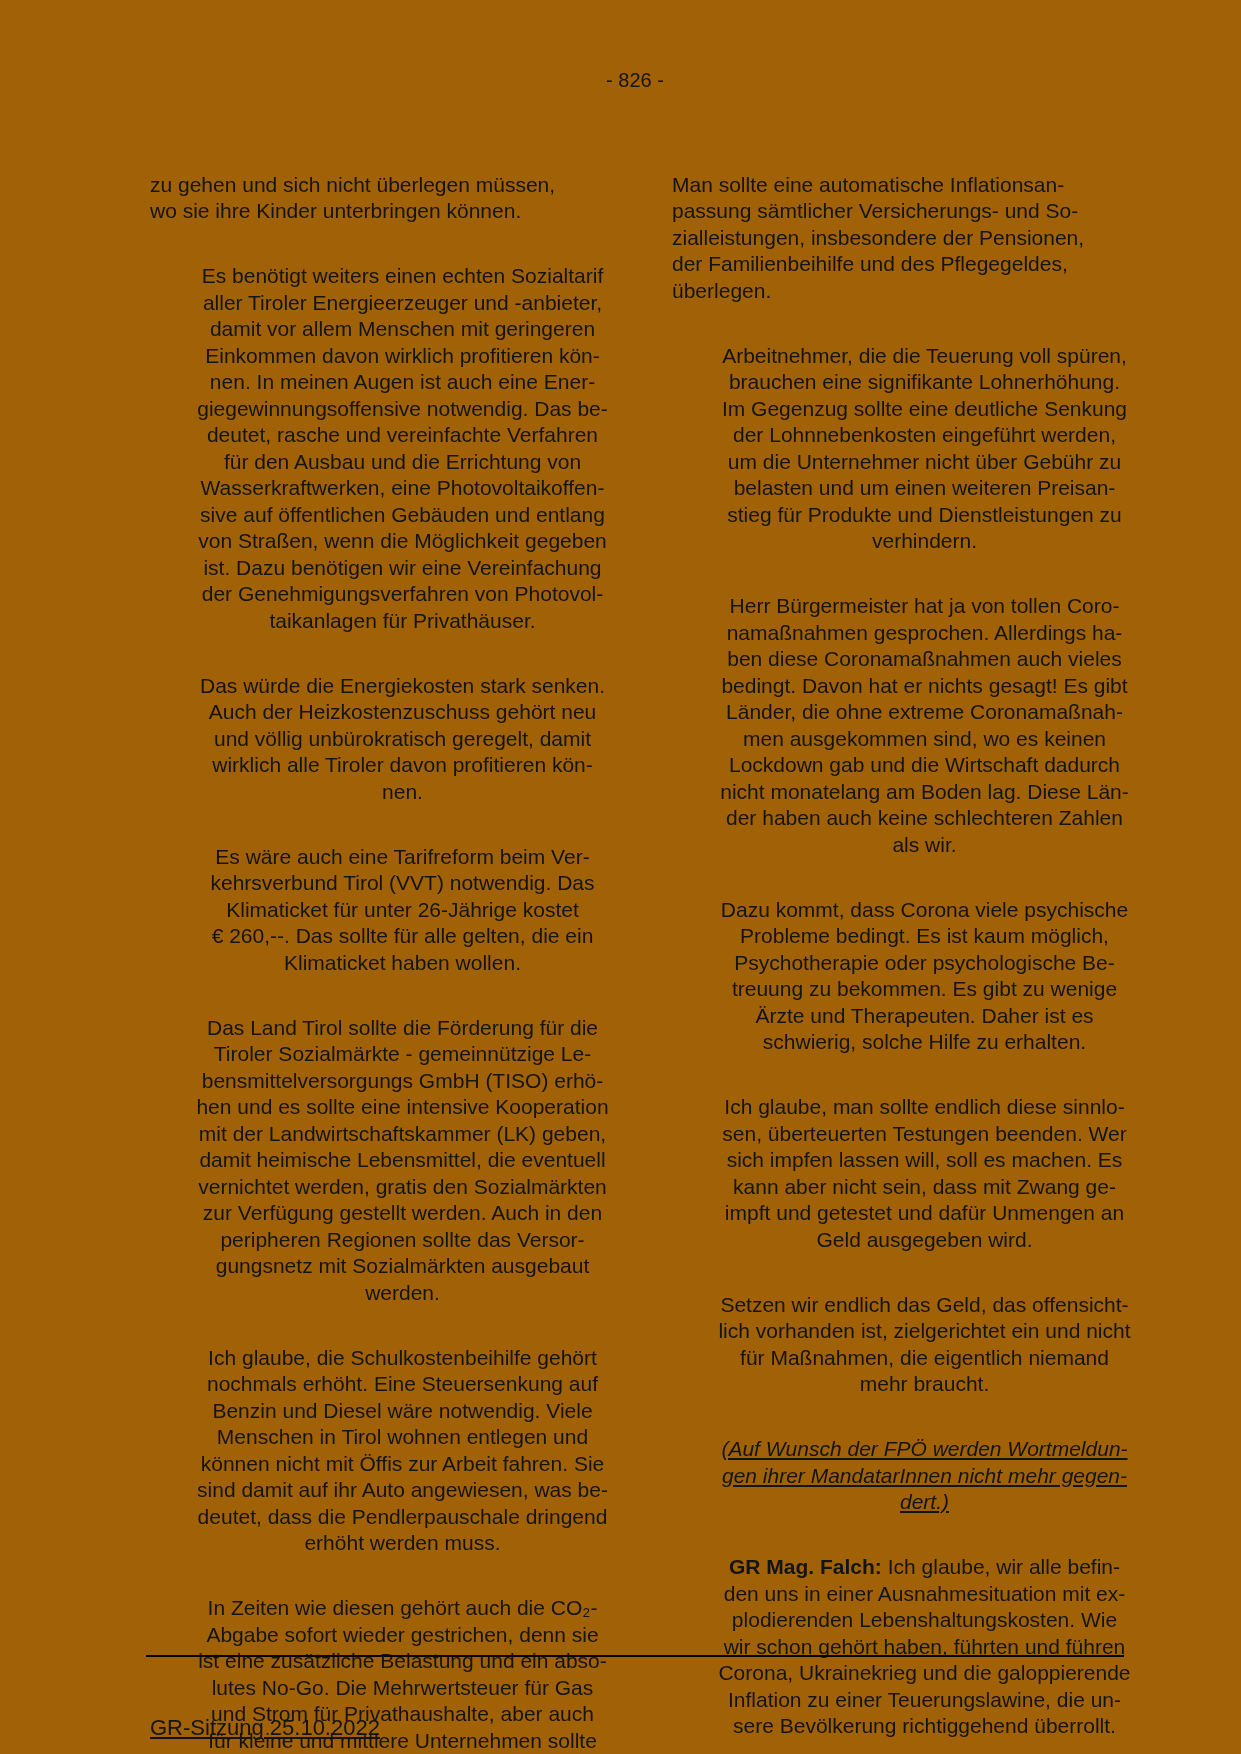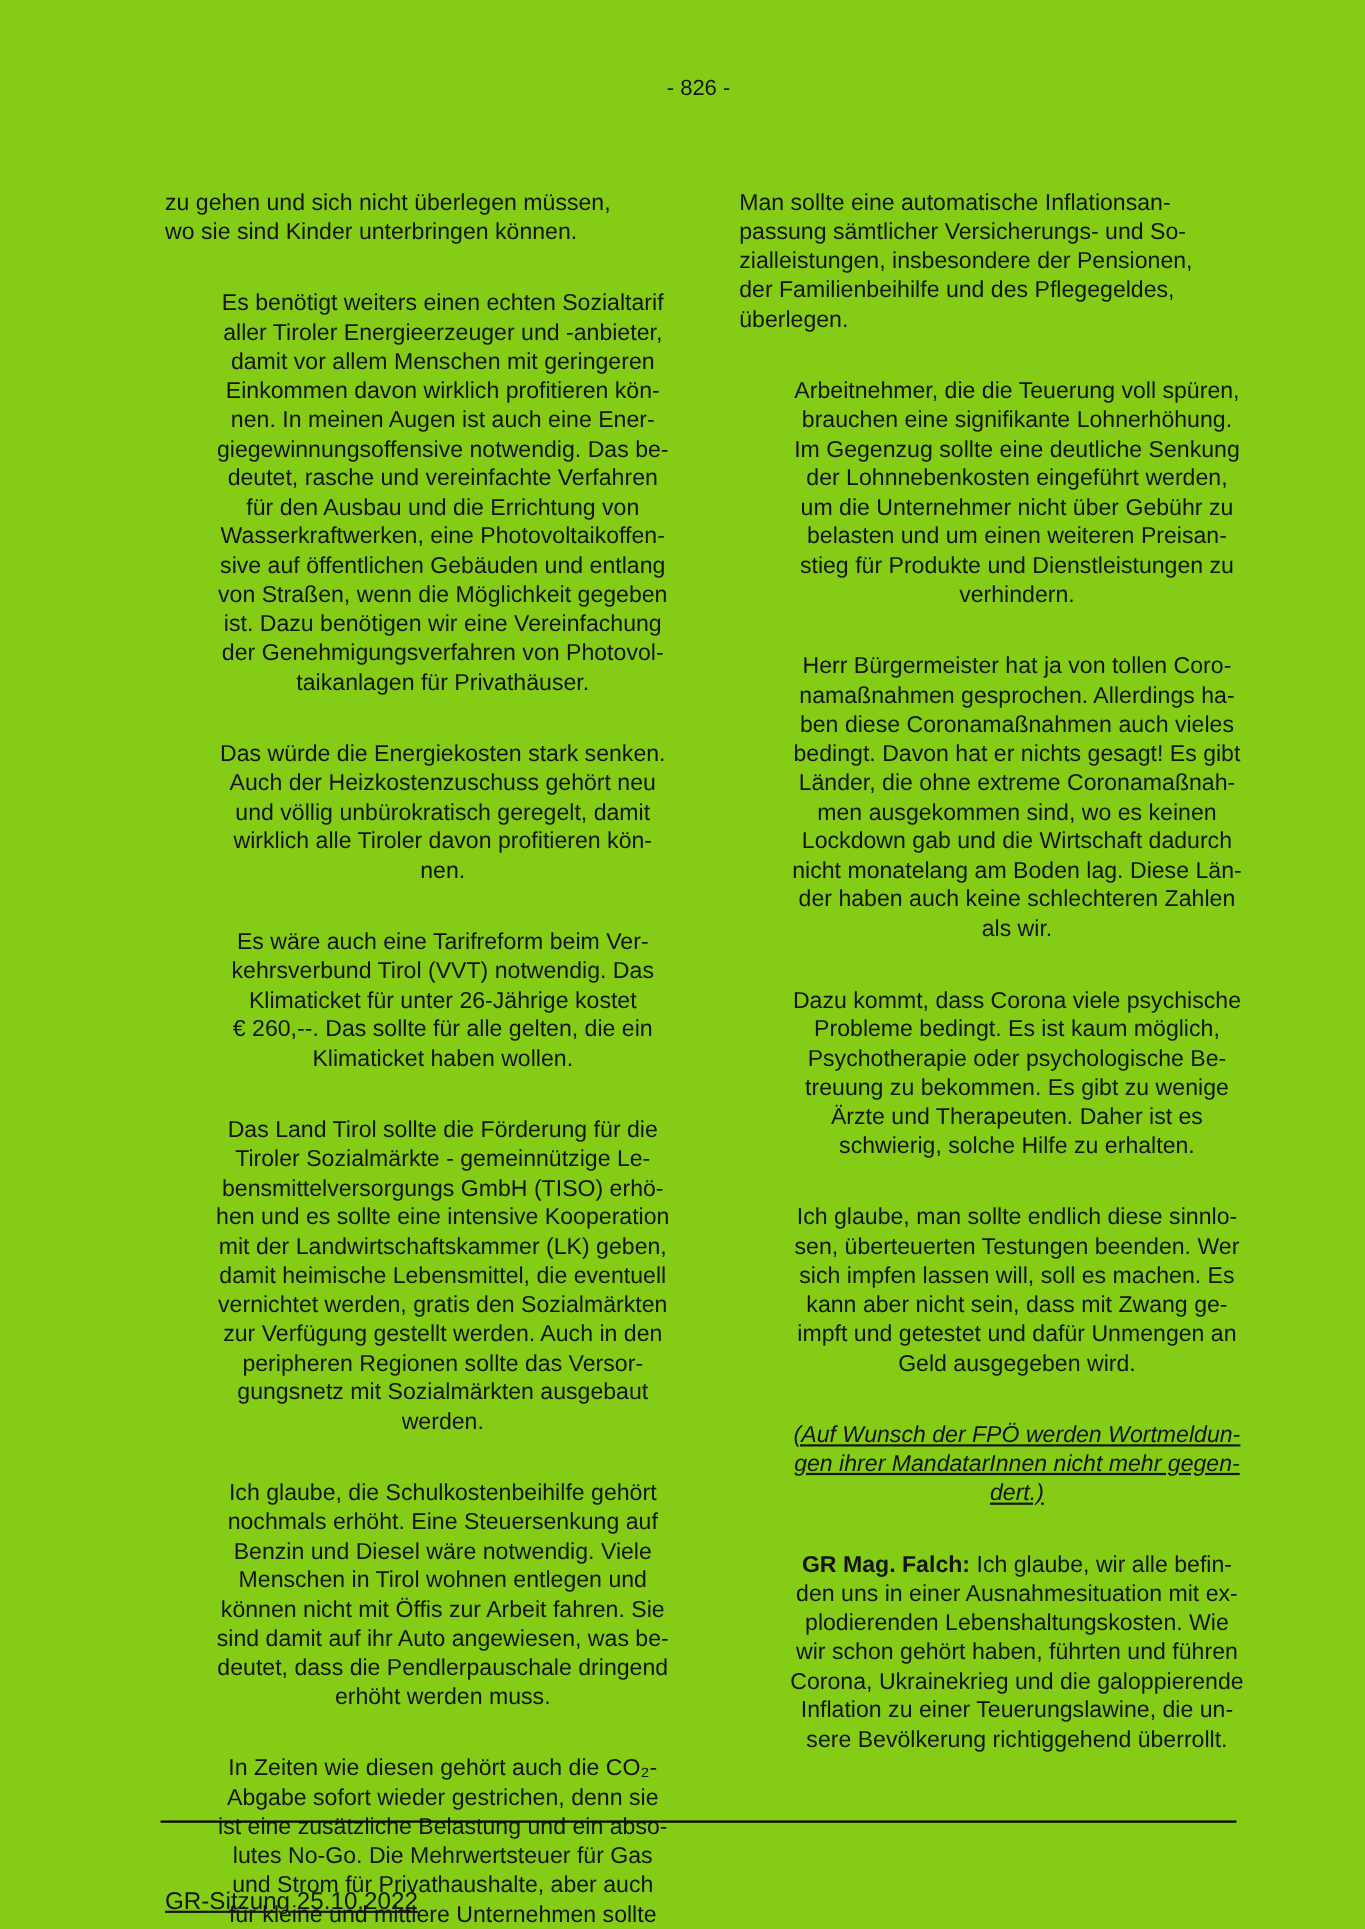--- a/index.html
+++ b/index.html
@@ -5,21 +5,21 @@
 <style>
   html, body {
     margin: 0;
     padding: 0;
     background: #ffffff;
   }
   .page {
     position: relative;
     width: 1241px;
     height: 1754px;
-    background: #84cc16;
+    background: #a16207;
     color: #141414;
     font-family: "Liberation Sans", sans-serif;
     overflow: hidden;
   }
   .pagenum {
     position: absolute;
     left: 150px;
     top: 68px;
     width: 970px;
     text-align: center;
@@ -59,21 +59,21 @@
 </style>
 </head>
 <body>
 
 <div class="page">
 
   <div class="pagenum">- 826 -</div>
 
   <div class="col col-left">
     <p class="para">zu gehen und sich nicht überlegen müssen,
-wo sie sind Kinder unterbringen können.</p>
+wo sie ihre Kinder unterbringen können.</p>
     <p class="para">Es benötigt weiters einen echten Sozialtarif
 aller Tiroler Energieerzeuger und -anbieter,
 damit vor allem Menschen mit geringeren
 Einkommen davon wirklich profitieren kön-
 nen. In meinen Augen ist auch eine Ener-
 giegewinnungsoffensive notwendig. Das be-
 deutet, rasche und vereinfachte Verfahren
 für den Ausbau und die Errichtung von
 Wasserkraftwerken, eine Photovoltaikoffen-
 sive auf öffentlichen Gebäuden und entlang
@@ -148,20 +148,24 @@
 Psychotherapie oder psychologische Be-
 treuung zu bekommen. Es gibt zu wenige
 Ärzte und Therapeuten. Daher ist es
 schwierig, solche Hilfe zu erhalten.</p>
     <p class="para">Ich glaube, man sollte endlich diese sinnlo-
 sen, überteuerten Testungen beenden. Wer
 sich impfen lassen will, soll es machen. Es
 kann aber nicht sein, dass mit Zwang ge-
 impft und getestet und dafür Unmengen an
 Geld ausgegeben wird.</p>
+    <p class="para">Setzen wir endlich das Geld, das offensicht-
+lich vorhanden ist, zielgerichtet ein und nicht
+für Maßnahmen, die eigentlich niemand
+mehr braucht.</p>
     <p class="para italic">(Auf Wunsch der FPÖ werden Wortmeldun-
 gen ihrer MandatarInnen nicht mehr gegen-
 dert.)</p>
     <p class="para"><span class="speaker">GR Mag. Falch:</span><span> Ich glaube, wir alle befin-
 den uns in einer Ausnahmesituation mit ex-
 plodierenden Lebenshaltungskosten. Wie
 wir schon gehört haben, führten und führen
 Corona, Ukrainekrieg und die galoppierende
 Inflation zu einer Teuerungslawine, die un-
 sere Bevölkerung richtiggehend überrollt.</span></p>

